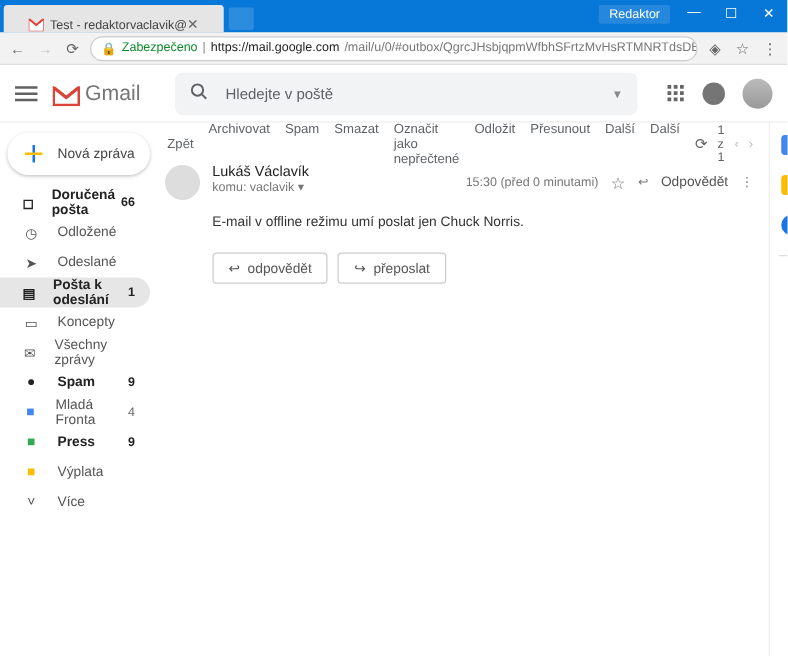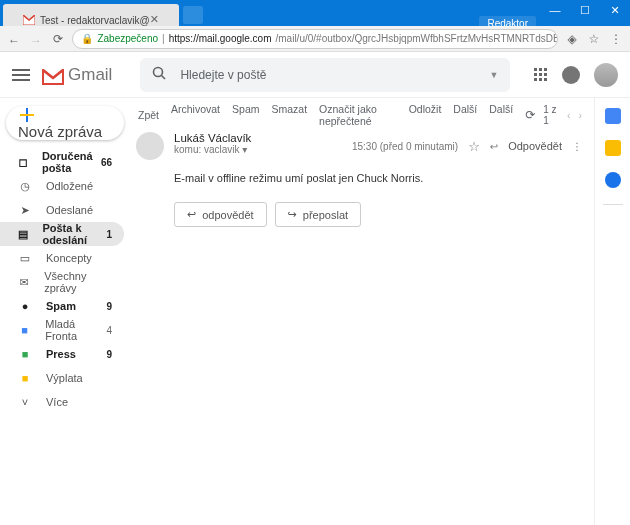--- a/index.html
+++ b/index.html
@@ -5,21 +5,21 @@
 * { margin: 0; padding: 0; box-sizing: border-box; font-family: Arial, sans-serif; }
 body { width: 630px; height: 525px; overflow: hidden; background: #fff; }
 
 
 .titlebar { height: 26px; background: #0878d8; display: flex; align-items: flex-start; }
 .tab { background: #e5e5e5; height: 22px; margin-top: 4px; margin-left: 3px; padding: 0 20px; display: flex; align-items: flex-end; font-size: 10px; color: #444; border-radius: 3px 3px 0 0; min-width: 125px; }
 .tab-favicon { width: 12px; height: 12px; margin-right: 5px; display: inline-flex; align-items:center; justify-content:center; }
 .tab-close { margin-left: auto; font-size: 11px; color: #666; }
 .newtab { width: 20px; height: 18px; margin-top: 6px; margin-left: 4px; background: rgba(255,255,255,0.15); border-radius: 2px; }
 .tb-spacer { flex: 1; }
-.tb-user { color: #fff; font-size: 10px; padding: 2px 8px; margin-top: 16px; margin-right: 4px; background: rgba(255,255,255,0.12); border-radius: 2px; }
+.tb-user { color: #fff; font-size: 10px; padding: 2px 8px; margin-top: 4px; margin-right: 4px; background: rgba(255,255,255,0.12); border-radius: 2px; }
 .win-btns { display: flex; }
 .win-btn { width: 30px; height: 20px; display: flex; align-items: center; justify-content: center; color: #fff; font-size: 11px; }
 
 
 .addrbar { height: 26px; background: #f2f2f2; border-bottom: 1px solid #ddd; display: flex; align-items: center; padding: 0 6px; gap: 6px; }
 .nav-icon { width: 16px; height: 16px; display: flex; align-items: center; justify-content: center; color: #666; font-size: 12px; }
 .addr-field { flex: 1; display: flex; align-items: center; background: #fff; border: 1px solid #ccc; border-radius: 12px; height: 20px; padding: 0 8px; font-size: 10px; color: #333; gap: 4px; overflow: hidden; white-space: nowrap; }
 .lock { color: #0a8a2c; font-size: 10px; }
 .secure { color: #0a8a2c; }
 .url-divider { color: #888; }
@@ -37,21 +37,21 @@
 .search-box .dd { margin-left: auto; font-size: 9px; color: #888; }
 .hdr-right { margin-left: auto; display: flex; align-items: center; gap: 14px; }
 .apps-icon { width: 14px; height: 14px; display: grid; grid-template-columns: repeat(3,3px); grid-template-rows: repeat(3,3px); gap: 2px; }
 .apps-icon span { background: #666; }
 .bell-icon { width: 18px; height: 18px; border-radius: 50%; background: #757575; }
 .avatar { width: 24px; height: 24px; border-radius: 50%; background: linear-gradient(#bbb,#999); }
 
 
 .gm-body { display: flex; height: calc(100% - 98px); }
 .sidebar { width: 130px; padding: 8px 0; }
-.compose { margin: 0 6px 10px 6px; height: 34px; border-radius: 18px; box-shadow: 0 1px 3px rgba(0,0,0,0.25); display: flex; padding: 0 12px; font-size: 15px; color: #444; flex-direction: column; }
+.compose { margin: 0 6px 10px 6px; height: 34px; border-radius: 18px; box-shadow: 0 1px 3px rgba(0,0,0,0.25); display: flex; align-items: center; padding: 0 12px; font-size: 11px; color: #444; }
 .compose-plus { width: 18px; height: 18px; margin-right: 10px; position: relative; }
 .compose-plus::before, .compose-plus::after { content:''; position:absolute; background:#d93025; }
 .compose-plus::before { left:8px; top:2px; width:2px; height:14px; background:#1a73e8; }
 .compose-plus::after { left:2px; top:8px; width:14px; height:2px; background:#fbbc04; }
 .nav-item { display: flex; align-items: center; height: 24px; padding: 0 12px 0 18px; font-size: 11px; color: #555; border-radius: 0 12px 12px 0; margin-right: 6px; }
 .nav-item .nicon { width: 14px; margin-right: 14px; text-align: center; font-size: 11px; }
 .nav-item .count { margin-left: auto; font-size: 10px; color: #666; }
 .nav-item.bold { font-weight: bold; color: #222; }
 .nav-item.bold .count { font-weight: bold; color: #222; }
 .nav-item.active { background: #e6e6e6; font-weight: bold; color: #222; }
@@ -231,20 +231,21 @@
   <div class="content">
     <div class="main">
       <div class="toolbar">
         <span>Zpět</span>
         <span id="tb-items" style="display:flex;gap:12px;">
             <span>Archivovat</span>
             <span>Spam</span>
             <span>Smazat</span>
             <span>Označit jako nepřečtené</span>
             <span>Odložit</span>
+            <span>Přesunout</span>
             <span>Další</span>
             <span>Další</span>
           </span>
         <div class="right">
           <span style="font-size:12px;">⟳</span>
           <span style="font-size:10px;">1 z 1</span>
           <span style="color:#bbb;">‹</span>
           <span style="color:#bbb;">›</span>
         </div>
       </div>

